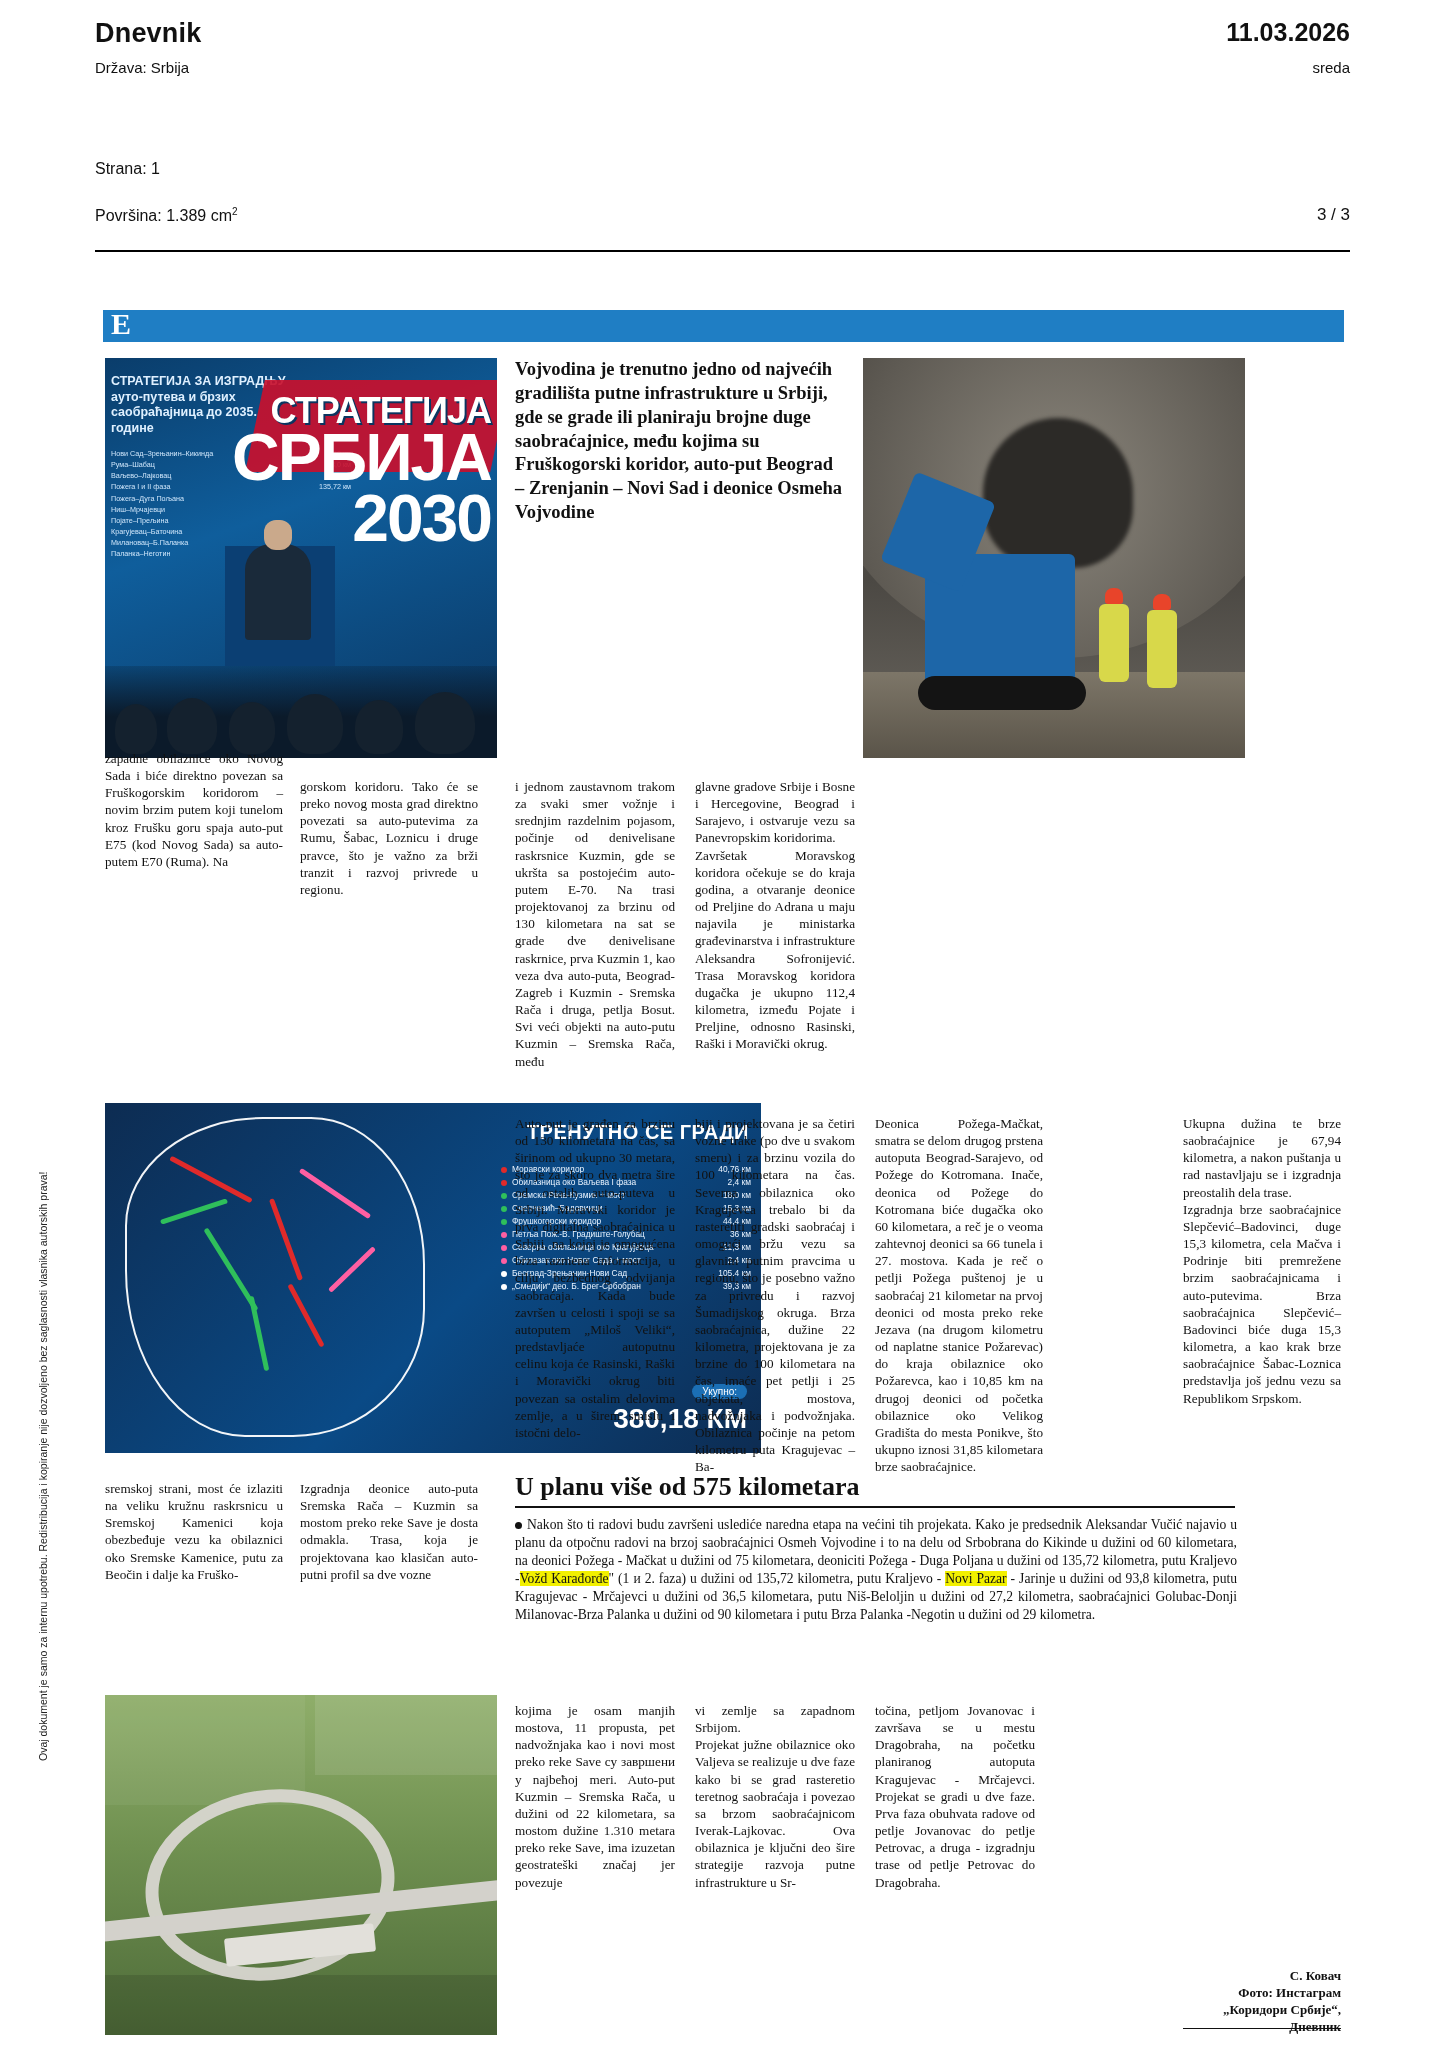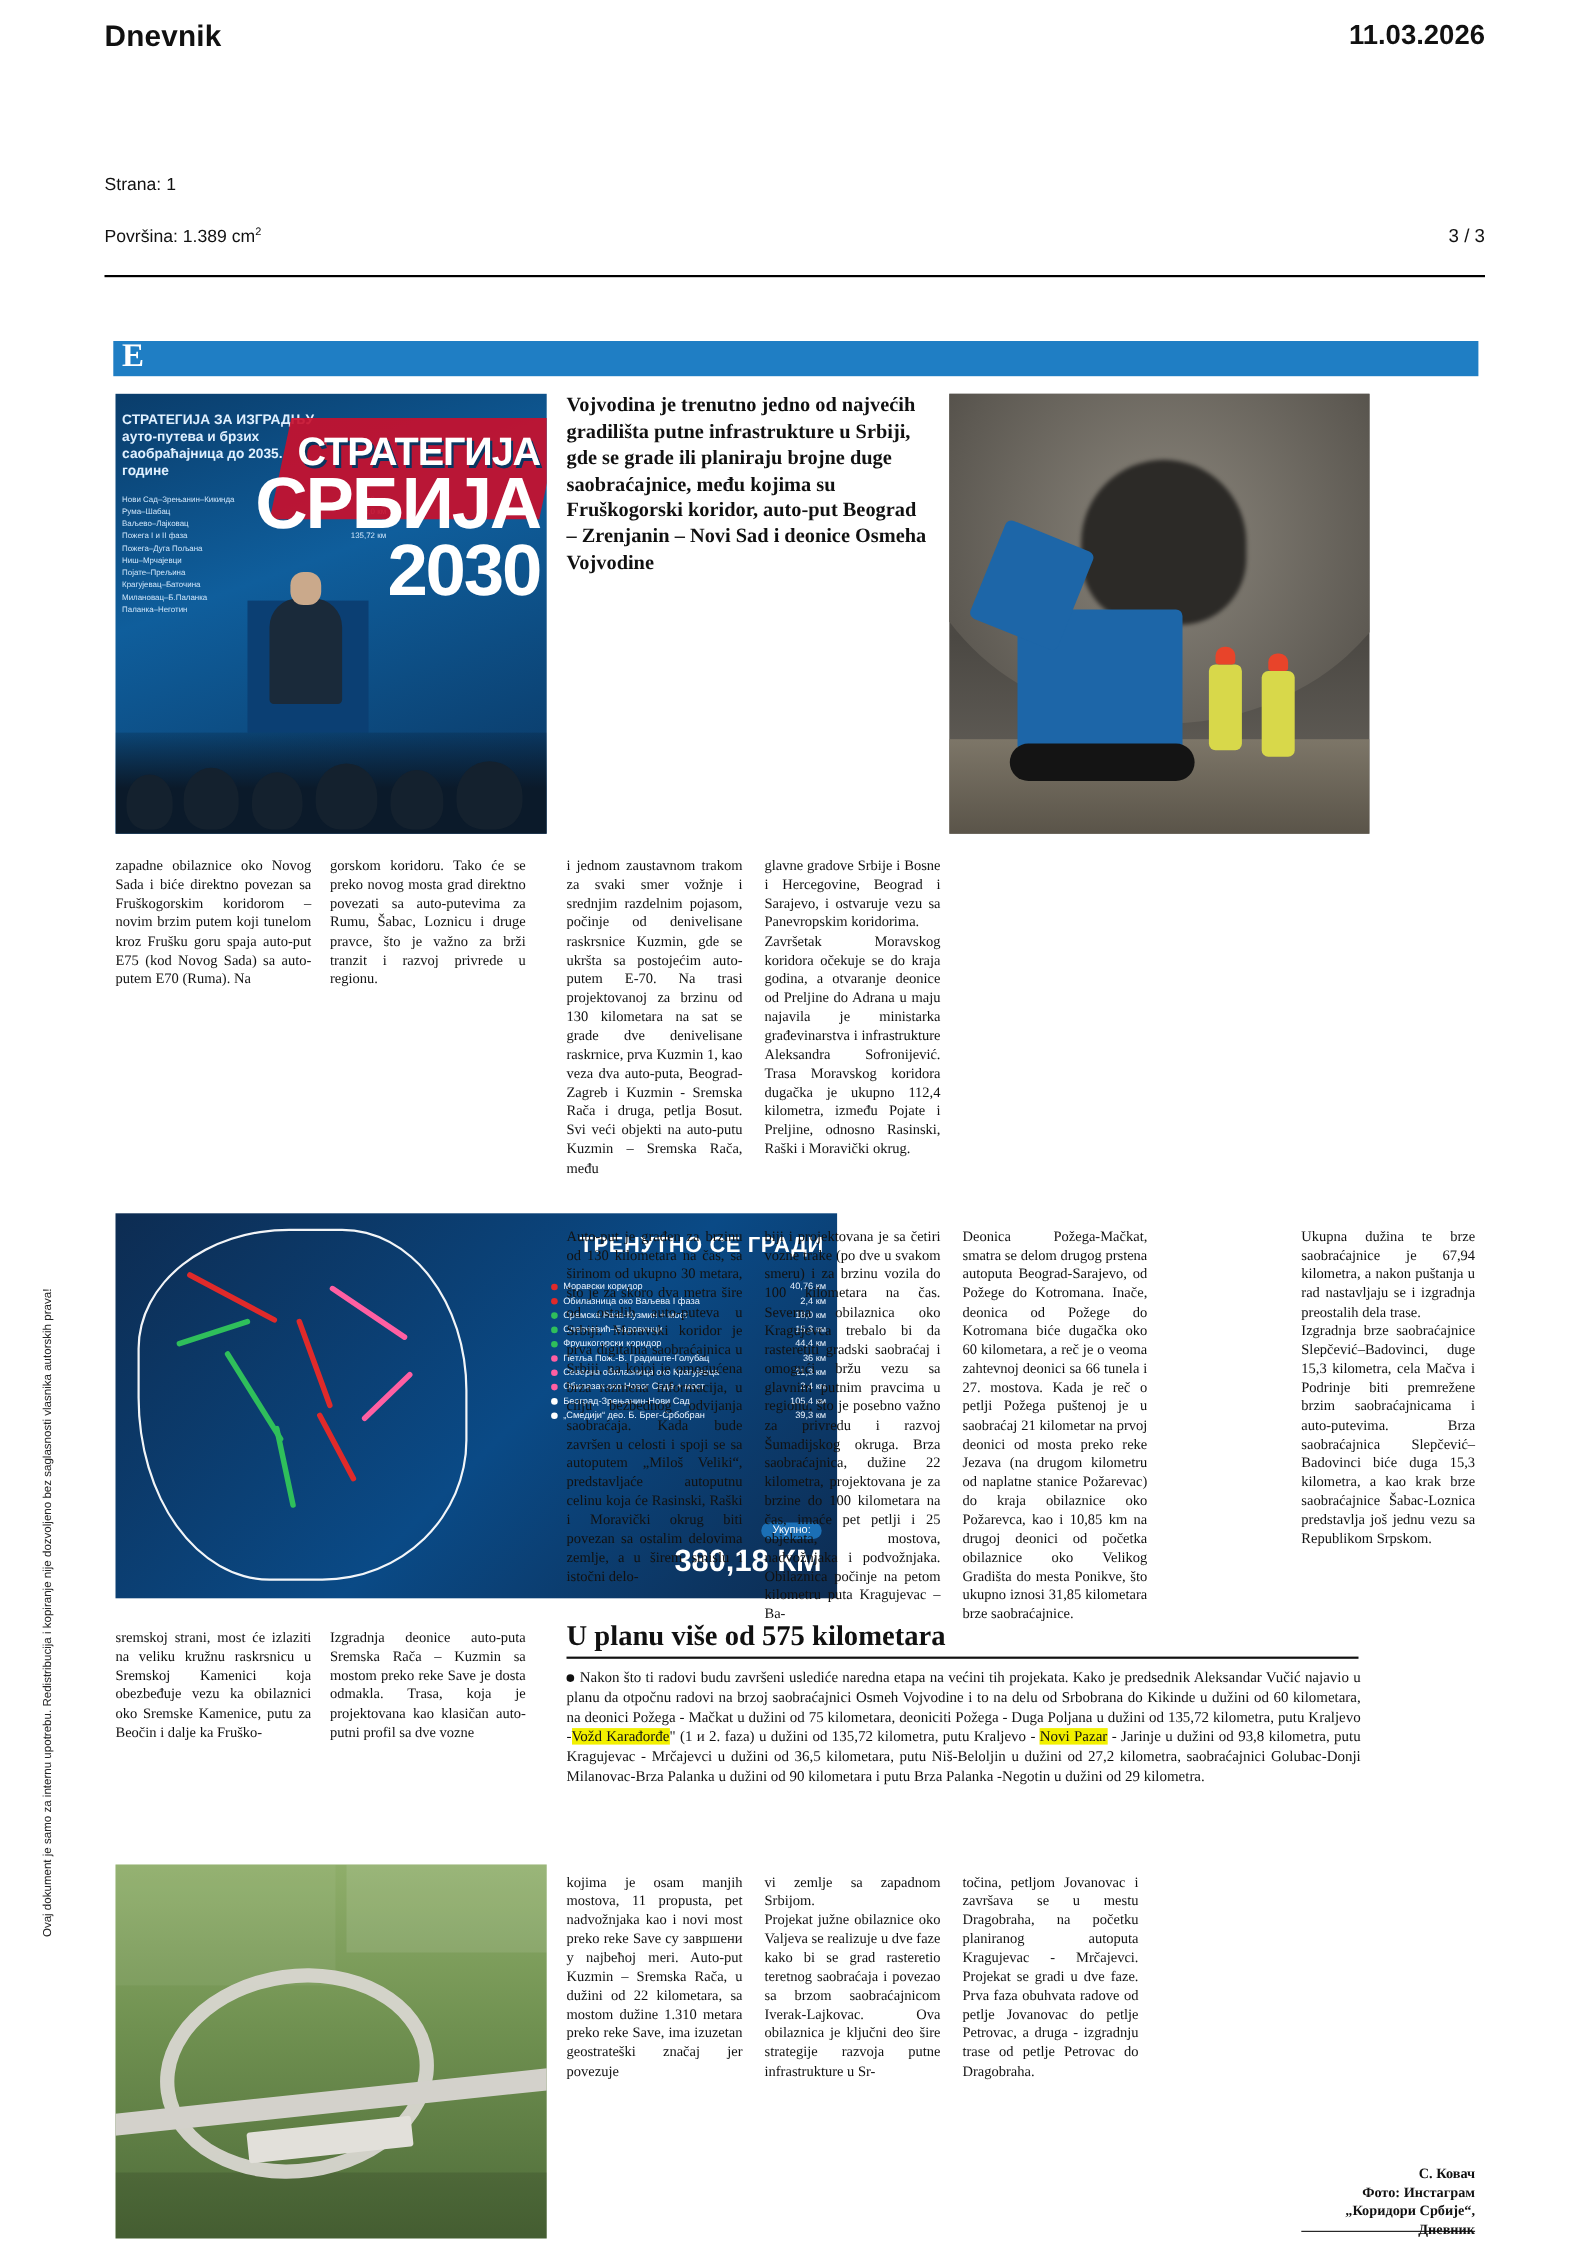--- a/index.html
+++ b/index.html
@@ -192,21 +192,21 @@
   .col {
     position: absolute;
     font-family: "Liberation Serif", serif;
     font-size: 13.2px;
     line-height: 1.30;
     text-align: justify;
     color:#111;
     hyphens: auto;
   }
 
-  .c1a { left: 2px;   top: 468px; width: 178px; }
+  .c1a { left: 2px;   top: 440px; width: 178px; }
   .c2a { left: 197px; top: 468px; width: 178px; }
   .c3a { left: 412px; top: 468px; width: 160px; }
   .c4a { left: 592px; top: 468px; width: 160px; }
 
   .c3b { left: 412px; top: 805px; width: 160px; }
   .c4b { left: 592px; top: 805px; width: 160px; }
   .c5a { left: 772px; top: 805px; width: 168px; }
 
   
   .map-figure {
@@ -319,20 +319,24 @@
     font-size: 17px;
   }
 </style>
 </head>
 <body>
 
 <div class="page-header">
   <div class="hdr-row">
     <div class="hdr-title">Dnevnik</div>
     <div class="hdr-date">11.03.2026</div>
+  </div>
+  <div class="hdr-row">
+    <div class="hdr-sub">Država: Srbija</div>
+    <div class="hdr-weekday">sreda</div>
   </div>
 </div>
 
 <div class="meta-row">Strana: 1</div>
 
 <div class="meta-row2">
   <div>
     <span>Površina: 1.389 cm</span><span class="sup">2</span>
   </div>
   <div class="hdr-page-count">3 / 3</div>

